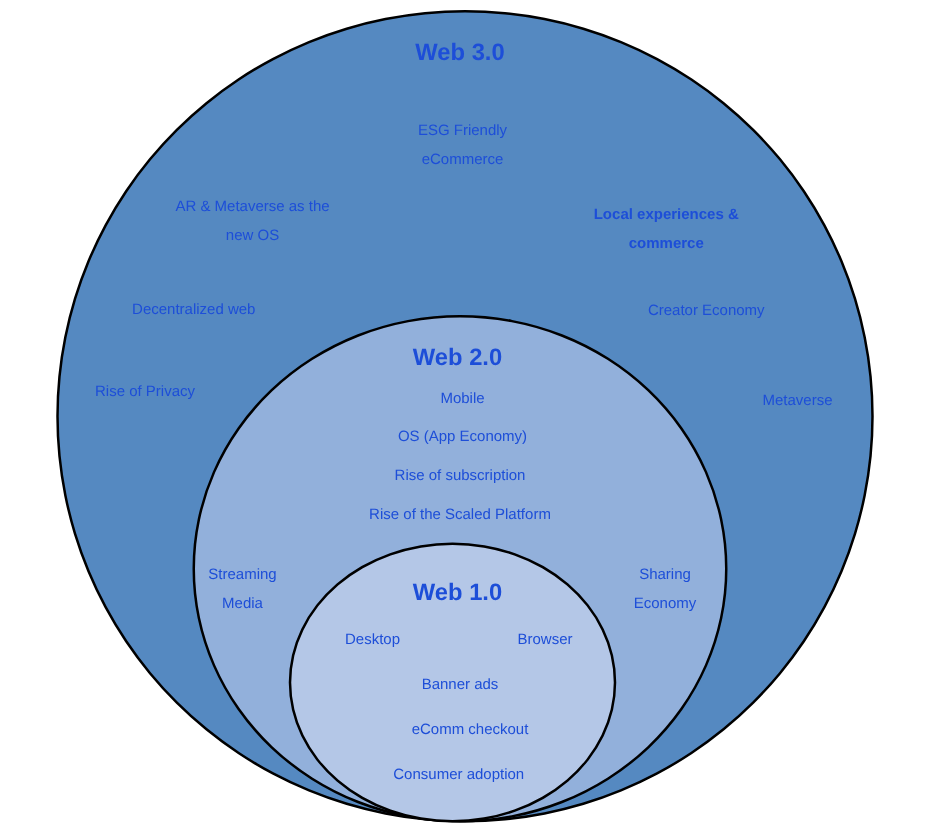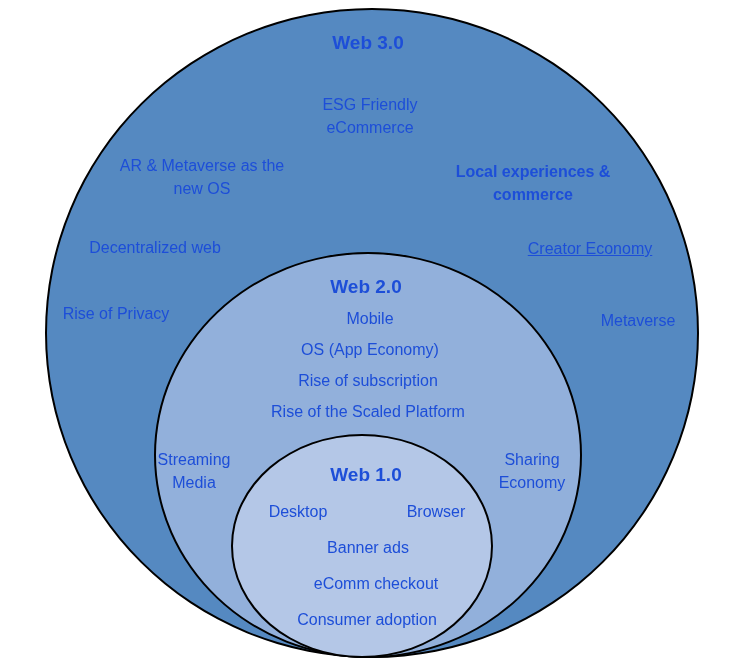--- a/index.html
+++ b/index.html
@@ -23,21 +23,21 @@
     box-sizing: border-box;
   }
   .ring-web3 { left: 45px;  top: 8px;   width: 654px; height: 650px; }
   .ring-web2 { left: 154px; top: 252px; width: 428px; height: 406px; }
   .ring-web1 { left: 231px; top: 434px; width: 262px; height: 224px; }
   .lbl {
     position: absolute;
     transform: translateX(-50%);
     white-space: pre-line;
     text-align: center;
-    font-size: 16px;
+    font-size: 12px;
     line-height: 23px;
     z-index: 10;
   }
   .lbl.title {
     font-weight: bold;
     font-size: 19px;
     line-height: 24px;
   }
 </style>
 </head>
@@ -50,21 +50,21 @@
   <div class="ring ring-web1" style="background-color: rgb(180, 199, 231);"></div>
 
   <div class="lbl title" style="left:368px; top:31px;">Web 3.0</div>
   <div class="lbl" style="left:370px; top:93px;">ESG Friendly
 eCommerce</div>
   <div class="lbl" style="left:202px; top:154px;">AR &amp; Metaverse as the
 new OS</div>
   <div class="lbl" style="left:533px; top:160px;font-weight:bold;">Local experiences &amp;
 commerce</div>
   <div class="lbl" style="left:155px; top:236px;">Decentralized web</div>
-  <div class="lbl" style="left:590px; top:237px;text-decoration:underline;">Creator Economy</div>
+  <div class="lbl" style="left:565px; top:237px;">Creator Economy</div>
   <div class="lbl" style="left:116px; top:302px;">Rise of Privacy</div>
   <div class="lbl" style="left:638px; top:309px;">Metaverse</div>
 
   <div class="lbl title" style="left:366px; top:275px;">Web 2.0</div>
   <div class="lbl" style="left:370px; top:307px;">Mobile</div>
   <div class="lbl" style="left:370px; top:338px;">OS (App Economy)</div>
   <div class="lbl" style="left:368px; top:369px;">Rise of subscription</div>
   <div class="lbl" style="left:368px; top:400px;">Rise of the Scaled Platform</div>
   <div class="lbl" style="left:194px; top:448px;">Streaming
 Media</div>

